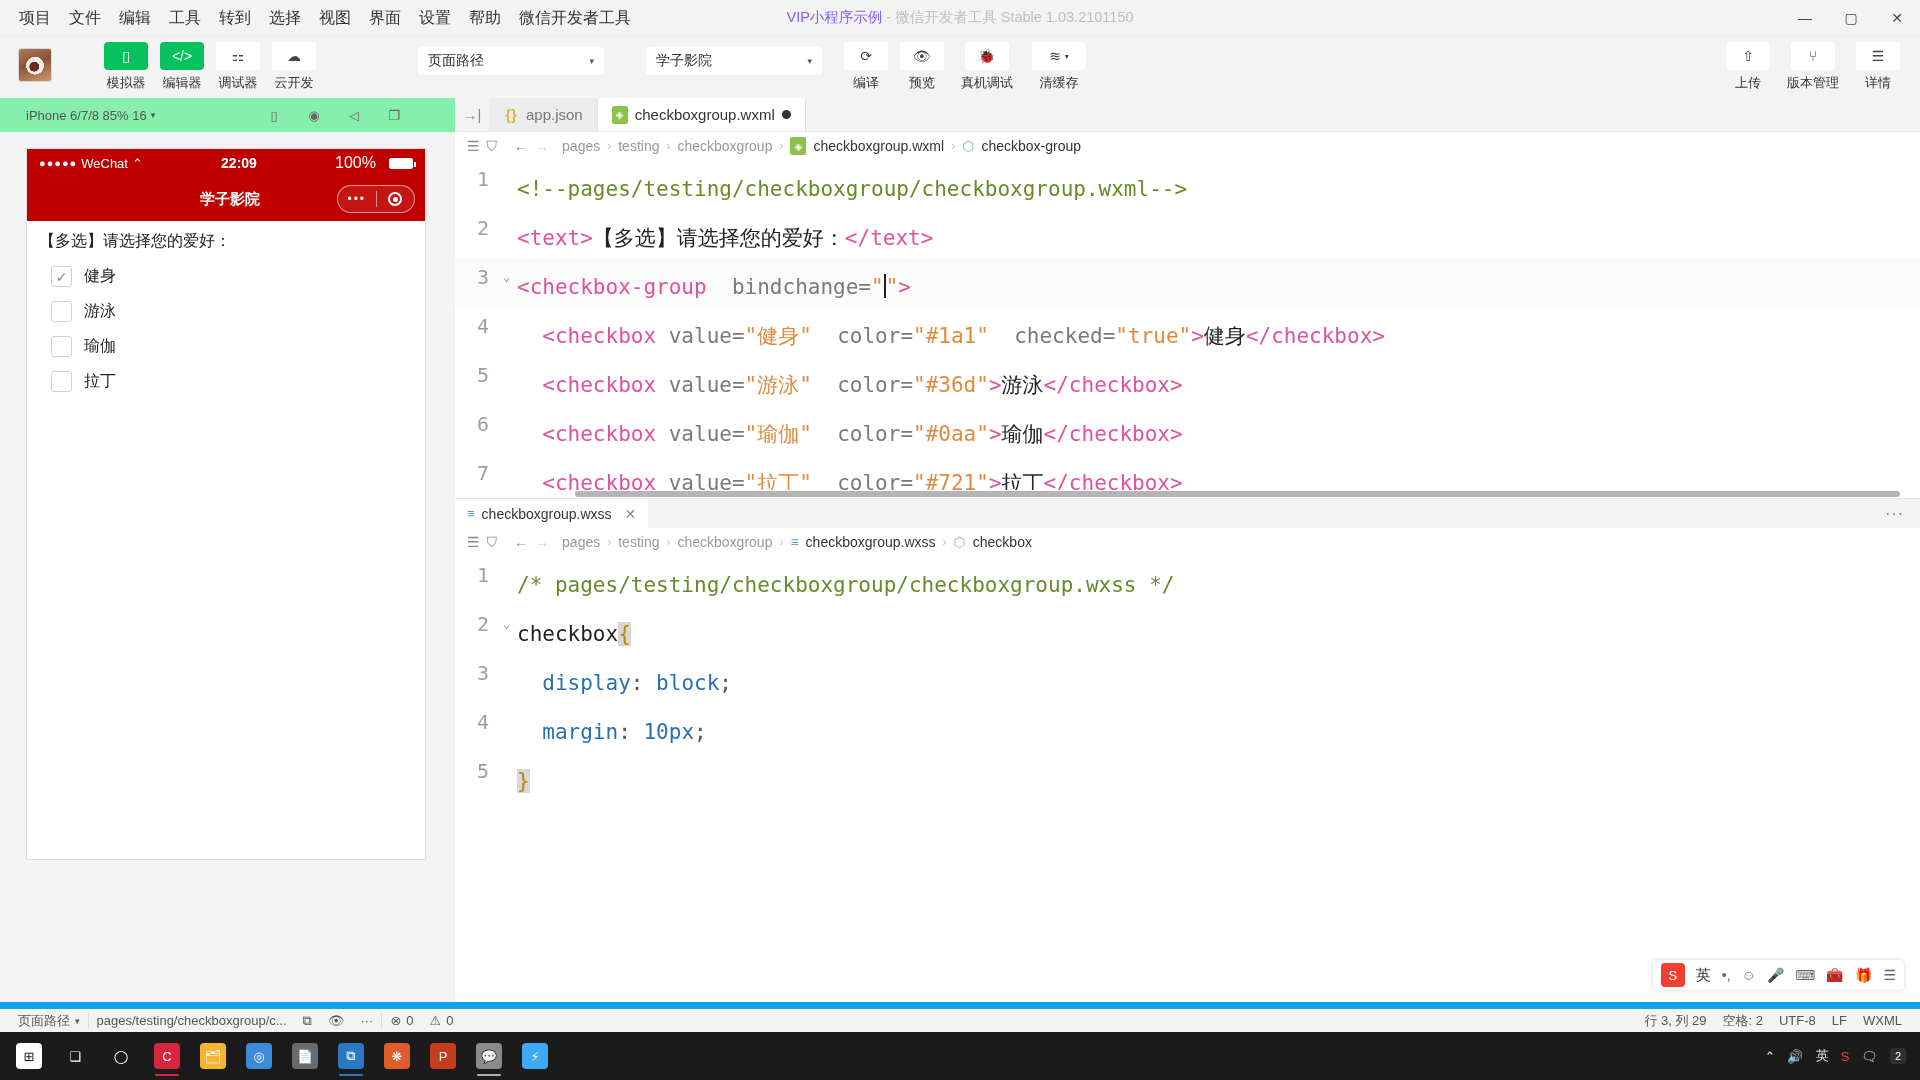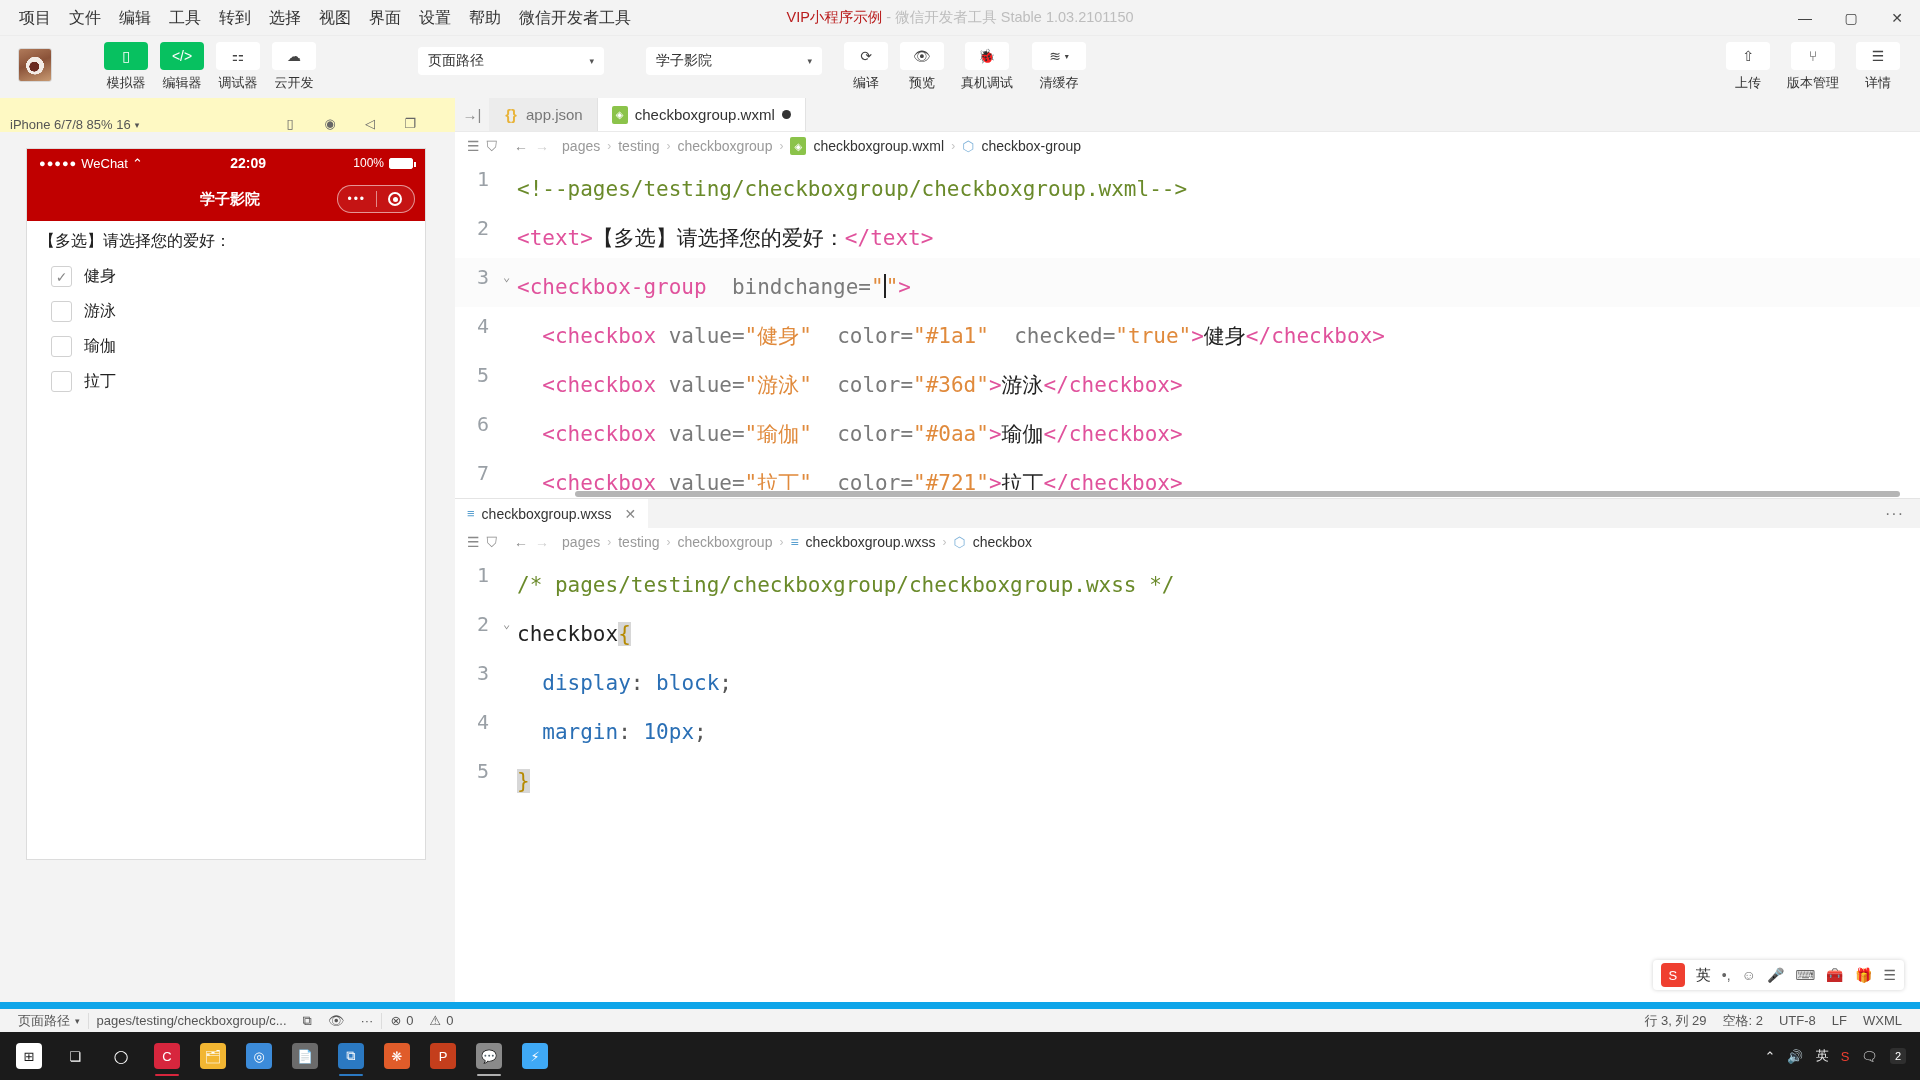--- a/index.html
+++ b/index.html
@@ -18,21 +18,21 @@
   }
   .menubar { display: flex; align-items: center; padding-left: 10px; gap: 0px; }
   .menu-item {
     font-size: 16px; color: #333; padding: 4px 9px; line-height: 20px;
     white-space: nowrap; cursor: default;
   }
   .win-title {
     position: absolute; left: 0; right: 0; text-align: center;
     font-size: 14.5px; color: #9a9a9a; pointer-events: none;
   }
-  .win-title .t-main { color: #b91c1c; }
+  .win-title .t-main { color: #8b5cf6; }
   .win-title .t-sub { color: #bdbdbd; }
   .win-buttons { margin-left: auto; display: flex; height: 36px; }
   .win-btn {
     width: 46px; height: 36px; display: flex; align-items: center; justify-content: center;
     color: #444; font-size: 14px;
   }
 
   
   .toolbar {
     height: 62px; background: #f3f3f3; display: flex; align-items: flex-start;
@@ -69,39 +69,39 @@
   .select-box .caret { font-size: 9px; color: #555; }
   .action-group { display: flex; align-items: flex-start; margin-left: 10px; }
   .right-group { margin-left: auto; display: flex; align-items: flex-start; }
 
   
   .main { flex: 1 1 auto; display: flex; min-height: 0; background: #f3f3f3; }
 
   
   .sim-pane { width: 455px; flex: 0 0 455px; display: flex; flex-direction: column; background:#fff; }
   .sim-header {
-    height: 34px; display: flex; align-items: flex-end; padding: 0 10px;
-    background: #fef9c3; font-size: 13px; color: #555; gap: 0;
+    height: 34px; display: flex; align-items: center; padding: 0 26px;
+    background: #86efac; font-size: 13px; color: #555; gap: 0;
   }
   .sim-device { display: flex; align-items: center; gap: 4px; color: #555; font-size: 13px; }
   .sim-icons { margin-left: auto; display: flex; align-items: center; gap: 22px; padding-right: 26px; }
   .sim-ic { width: 18px; height: 18px; color: #666; display:flex; align-items:center; justify-content:center; }
   .sim-body { flex: 1 1 auto; background: #f3f3f3; padding: 16px 0 0 26px; }
   .phone {
     width: 400px; height: 712px; background: #fff; border: 1px solid #dcdcdc;
     display: flex; flex-direction: column; overflow: hidden;
   }
   .phone-status {
     height: 28px; background: #c00000; color: #fff; display: flex; align-items: center;
     padding: 0 12px; font-size: 13px;
   }
   .ps-left { display: flex; align-items: center; gap: 4px; }
   .ps-dots { letter-spacing: 1px; font-size: 11px; }
   .ps-center { margin: 0 auto; font-weight: bold; font-size: 14px; }
-  .ps-right { display: flex; align-items: center; gap: 5px; font-size: 12px; }
+  .ps-right { display: flex; align-items: center; gap: 13px; font-size: 16px; }
   .batt { width: 24px; height: 11px; border: 1.5px solid #fff; border-radius: 2px; position: relative; }
   .batt::after { content:""; position:absolute; right:-4px; top:3px; width:2px; height:5px; background:#fff; }
   .batt i { display:block; height:100%; background:#fff; width:100%; }
   .phone-nav {
     height: 44px; background: #c00000; color: #fff; display: flex; align-items: center;
     position: relative; padding: 0 10px;
   }
   .nav-title { position: absolute; left:8px; right:0; text-align:center; font-size: 15px; font-weight: bold; }
   .nav-caps {
     margin-left: auto; width: 78px; height: 28px; border-radius: 15px;

